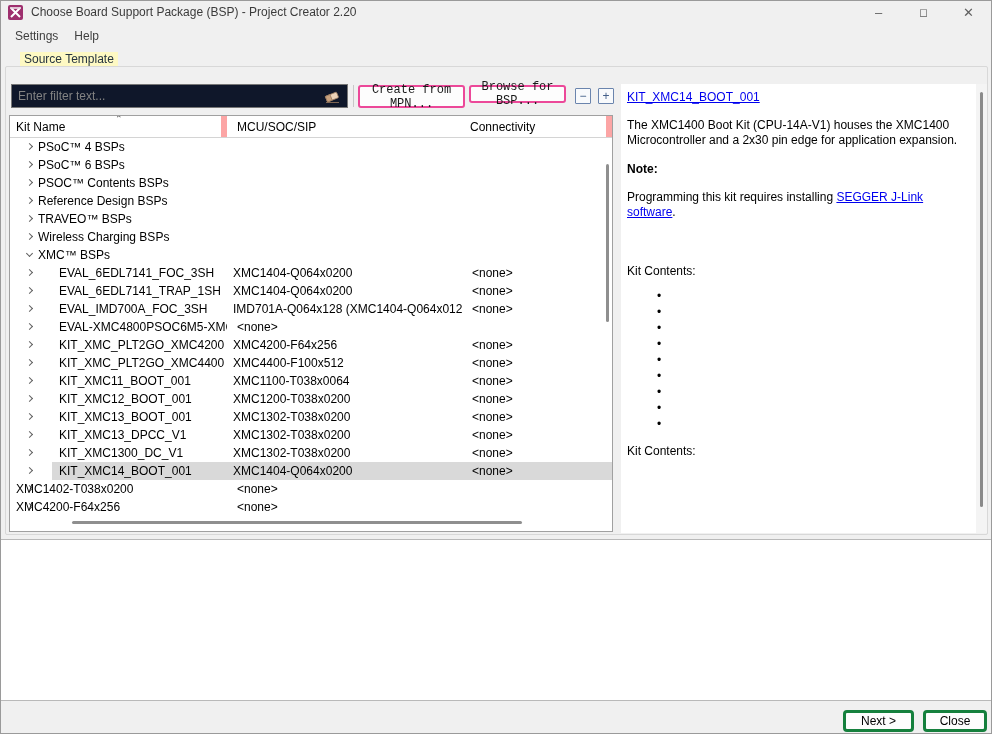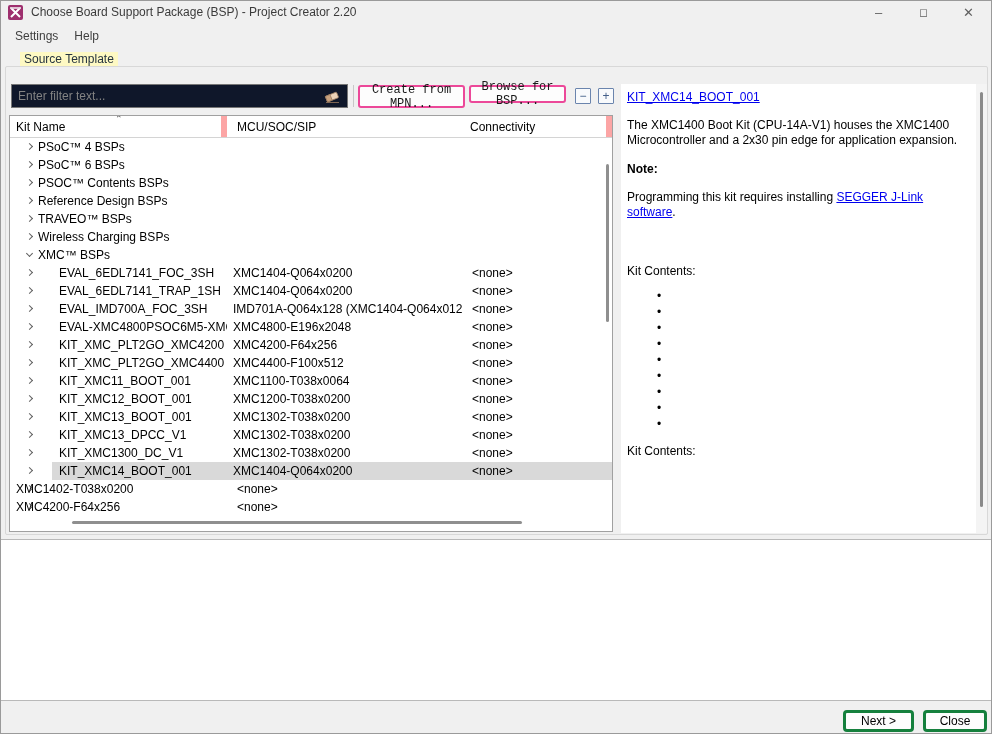--- a/index.html
+++ b/index.html
@@ -195,21 +195,20 @@
         </div>
         <div class="trow leaf">
           <span class="chev"></span>
           <span class="cell c1">EVAL_IMD700A_FOC_3SH</span>
           <span class="cell c2">IMD701A-Q064x128 (XMC1404-Q064x0128)</span>
           <span class="cell c3">&lt;none&gt;</span>
         </div>
         <div class="trow leaf">
           <span class="chev"></span>
           <span class="cell c1">EVAL-XMC4800PSOC6M5-XMC</span>
-          <span class="cell c2">XMC4800-E196x2048</span>
           <span class="cell c3">&lt;none&gt;</span>
         </div>
         <div class="trow leaf">
           <span class="chev"></span>
           <span class="cell c1">KIT_XMC_PLT2GO_XMC4200</span>
           <span class="cell c2">XMC4200-F64x256</span>
           <span class="cell c3">&lt;none&gt;</span>
         </div>
         <div class="trow leaf">
           <span class="chev"></span>

